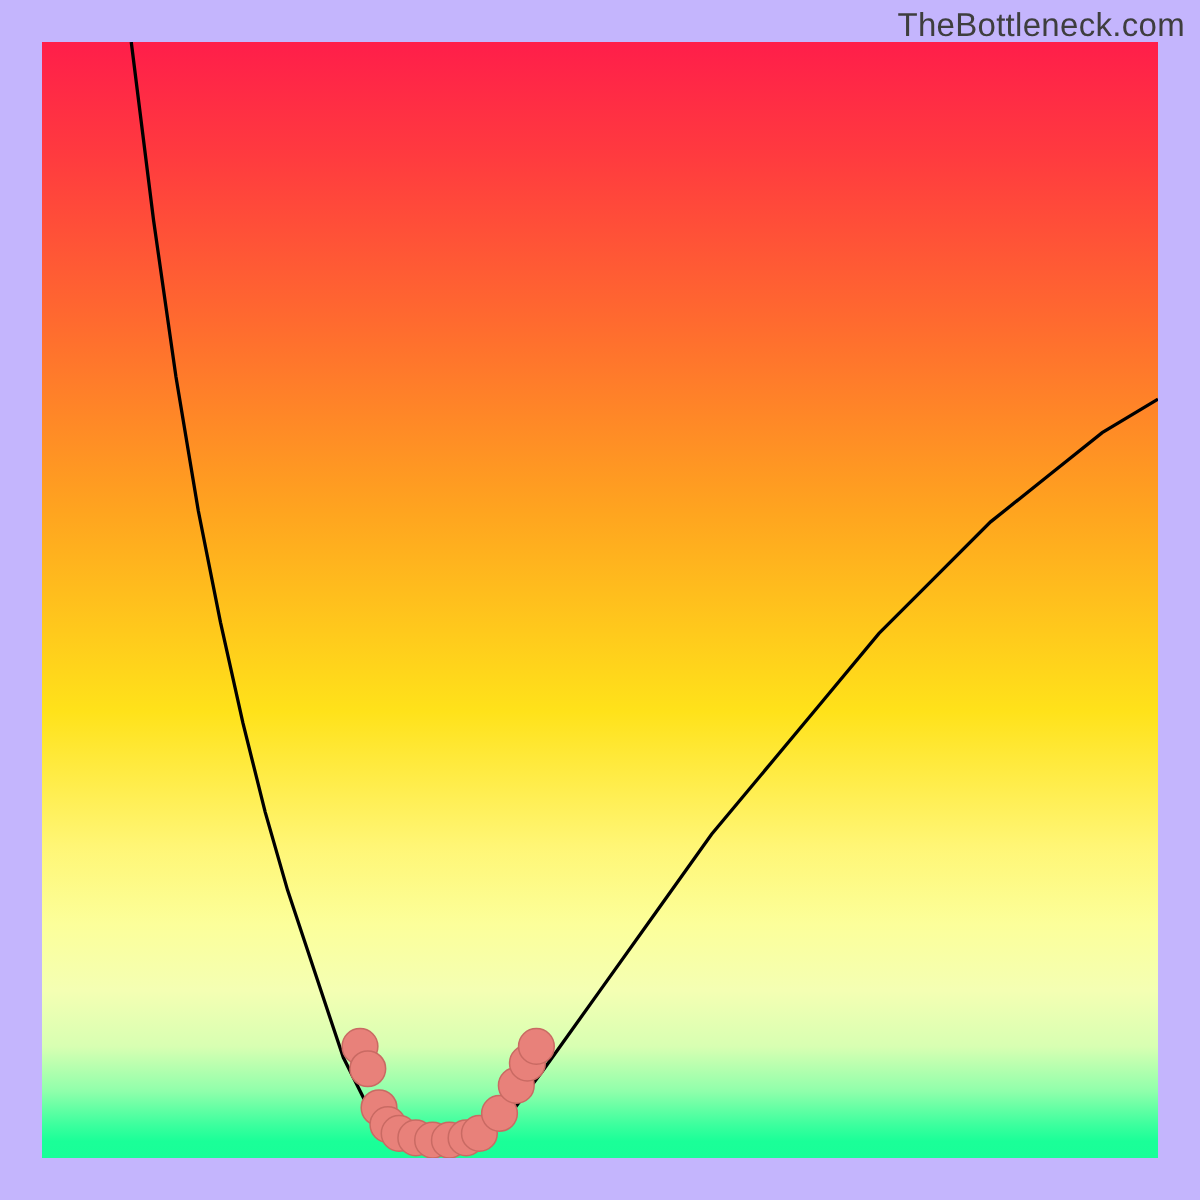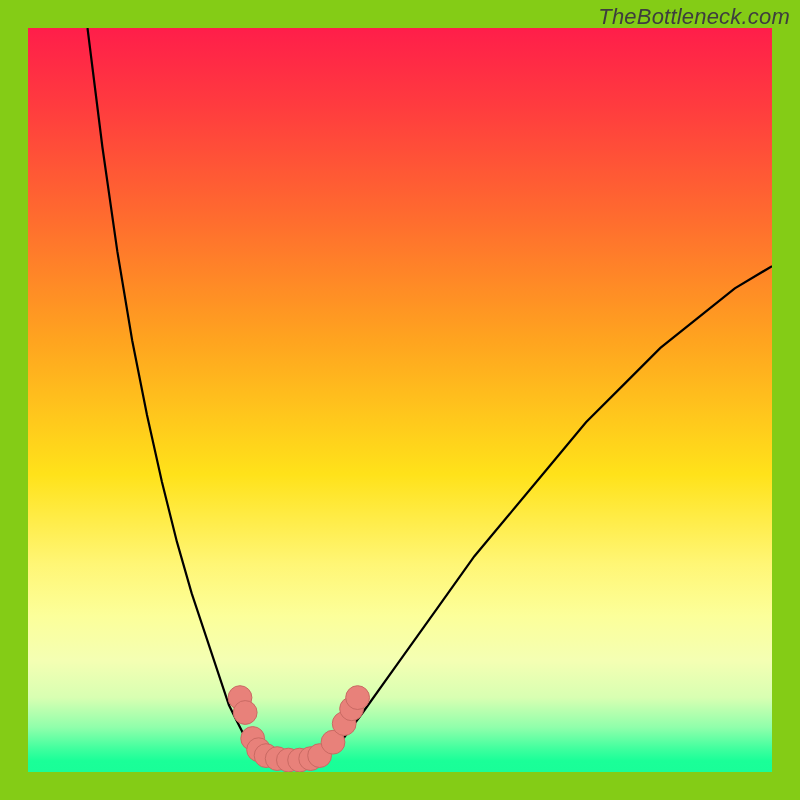--- a/index.html
+++ b/index.html
@@ -10,22 +10,21 @@
     overflow: hidden;
     background: #000;
     font-family: Arial, Helvetica, sans-serif;
   }
   .frame {
     position: absolute;
     left: 0;
     top: 0;
     width: 800px;
     height: 800px;
-    background: #84cc16;
-    font-style: italic;
+    background: #c4b5fd;
   }
   .plot {
     position: absolute;
     left: 28px;
     top: 28px;
     width: 744px;
     height: 744px;
     
     background: linear-gradient(
       to bottom,

